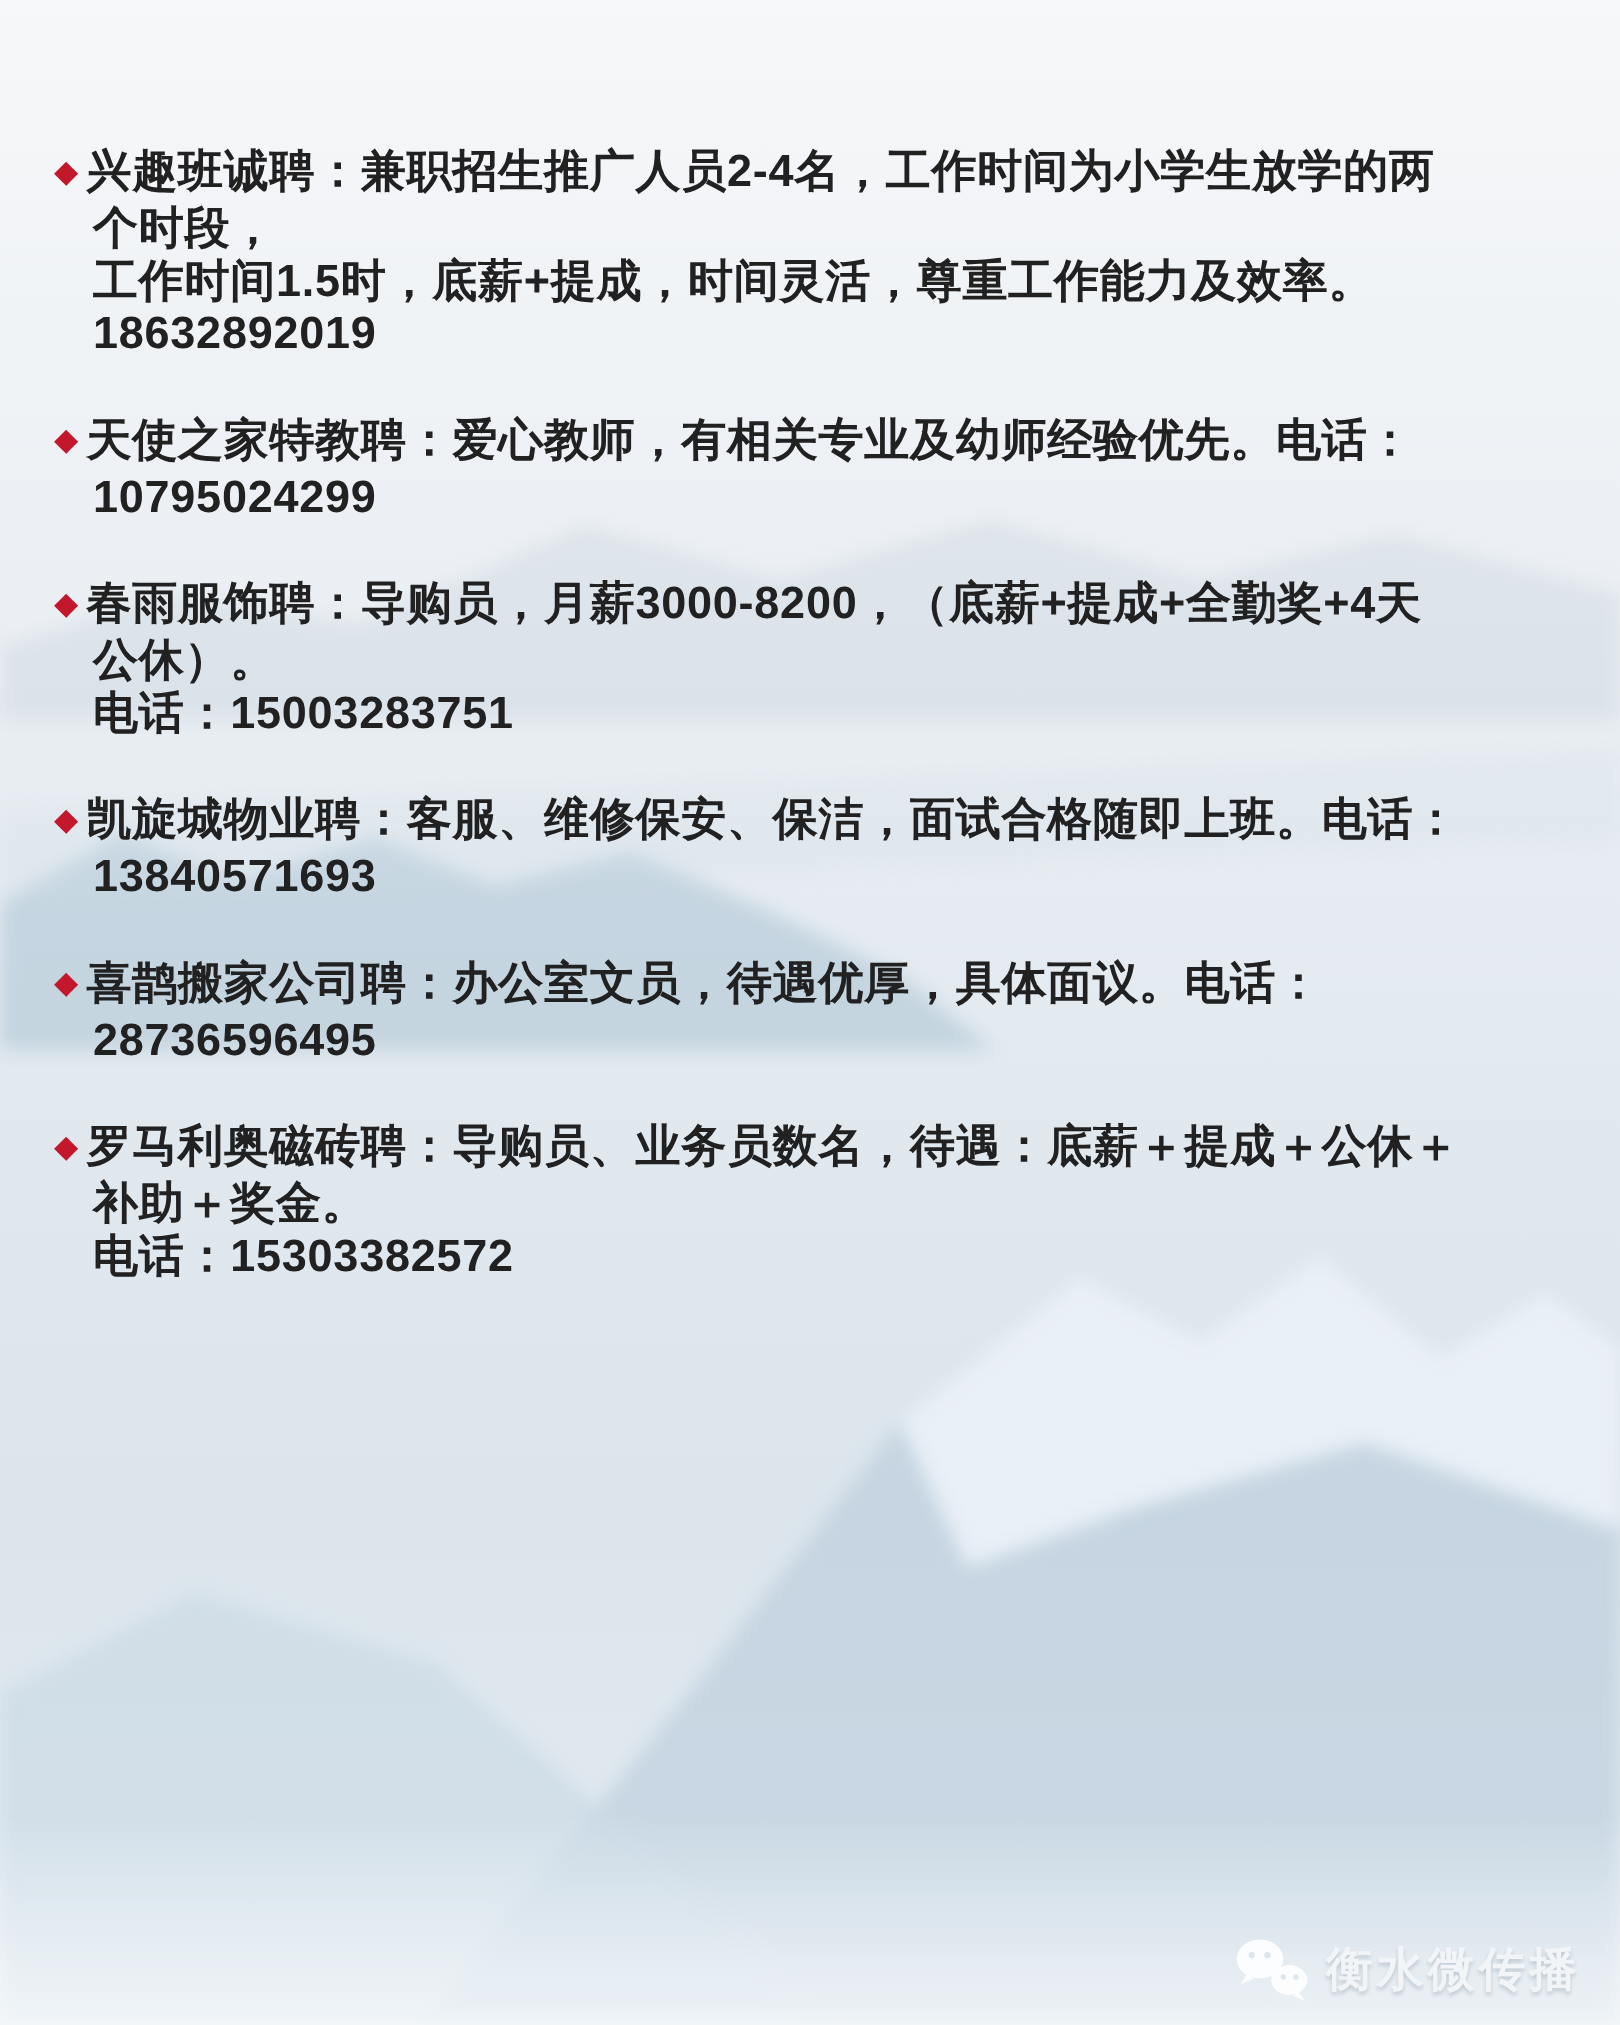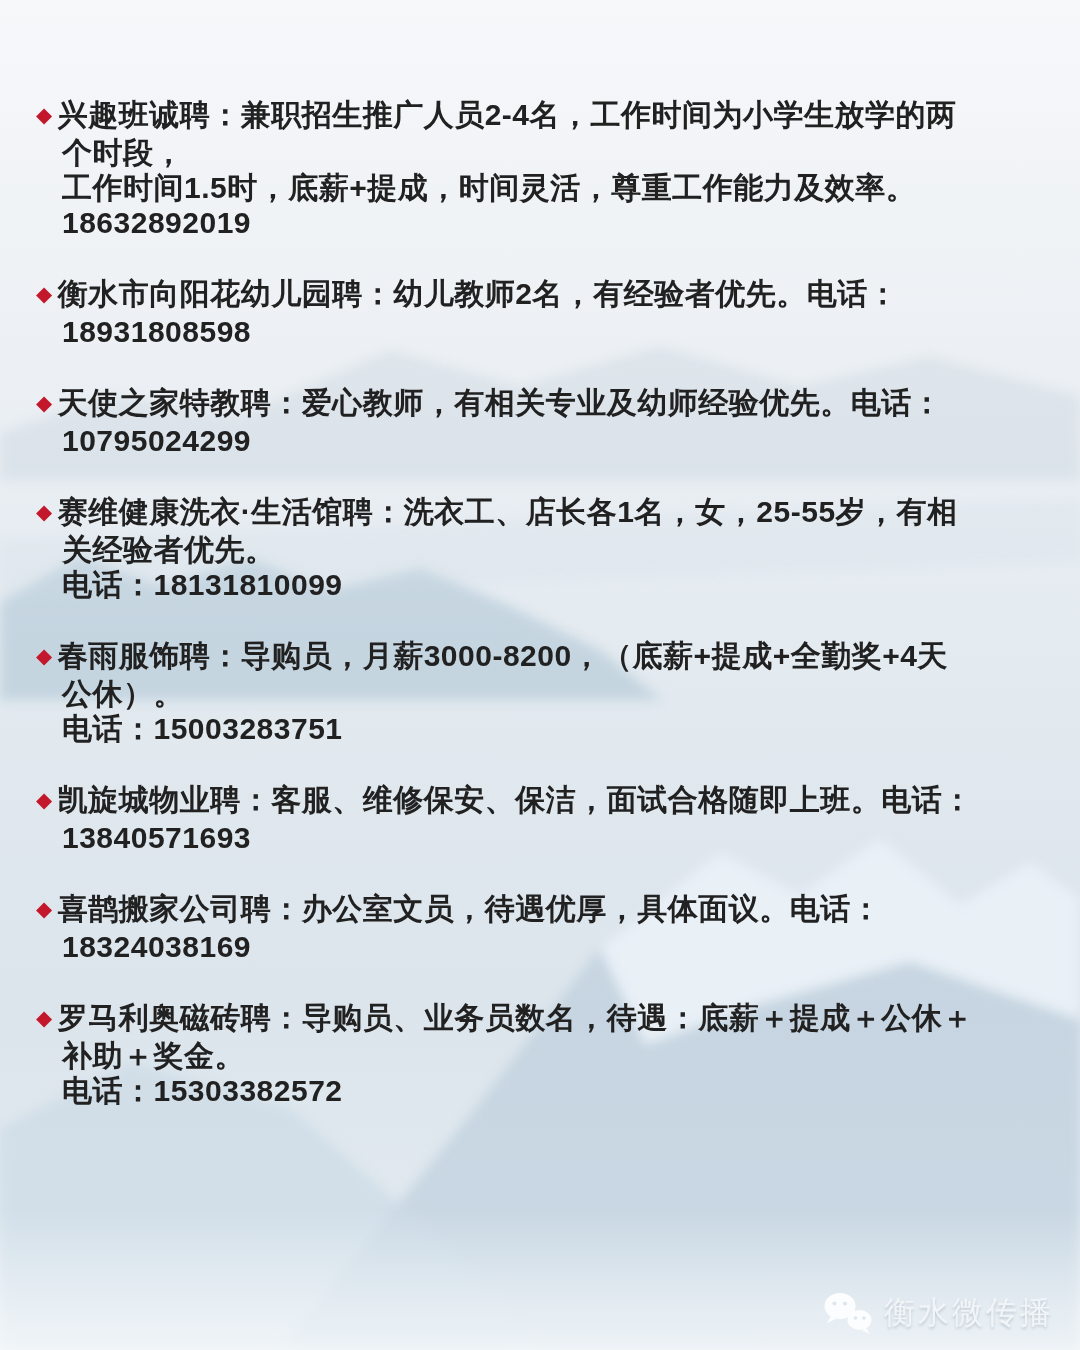--- a/index.html
+++ b/index.html
@@ -56,21 +56,21 @@
     position:absolute;
     right:26px;
     bottom:14px;
     display:flex;
     align-items:center;
     gap:9px;
     opacity:.93;
   }
   .wm-label{
     font-size:31px;
-    font-weight:400;
+    font-weight:700;
     letter-spacing:3px;
     color:#f3f6f9;
     text-shadow:0 2px 3px rgba(130,145,160,.45), 0 0 1px rgba(255,255,255,.7);
   }
   .wm-icon svg{display:block;}
 </style>
 </head>
 <body>
 
 <div class="page">
@@ -82,28 +82,25 @@
     <path d="M600,948 L720,852 L800,894 L880,838 L960,904 L1030,862 L1080,898 L1080,1020 L910,962 L760,1004 L645,1045 Z" fill="#eff5f9" opacity="0.85"></path>
     <path d="M0,1350 L0,1128 L130,1062 L290,1108 L430,1230 L545,1350 Z" fill="#ccdbe6" opacity="0.72"></path>
     <path d="M0,540 L1080,500 L1080,560 L0,600 Z" fill="#cfdae2" opacity="0.22"></path>
   </svg>
 
   <div class="mist"></div>
 
   <div class="content">
     <p class="listing"><span class="bullet">◆</span><span class="jtext">兴趣班诚聘：兼职招生推广人员2-4名，工作时间为小学生放学的两个时段，
 工作时间1.5时，底薪+提成，时间灵活，尊重工作能力及效率。18632892019</span></p>
-    <p class="listing"><span class="bullet">◆</span><span class="jtext">衡水市向阳花幼儿园聘：幼儿教师2名，有经验者优先。电话：18931808598</span></p>
     <p class="listing"><span class="bullet">◆</span><span class="jtext">天使之家特教聘：爱心教师，有相关专业及幼师经验优先。电话：10795024299</span></p>
-    <p class="listing"><span class="bullet">◆</span><span class="jtext">赛维健康洗衣·生活馆聘：洗衣工、店长各1名，女，25-55岁，有相关经验者优先。
-电话：18131810099</span></p>
     <p class="listing"><span class="bullet">◆</span><span class="jtext">春雨服饰聘：导购员，月薪3000-8200，（底薪+提成+全勤奖+4天公休）。
 电话：15003283751</span></p>
     <p class="listing"><span class="bullet">◆</span><span class="jtext">凯旋城物业聘：客服、维修保安、保洁，面试合格随即上班。电话：13840571693</span></p>
-    <p class="listing"><span class="bullet">◆</span><span class="jtext">喜鹊搬家公司聘：办公室文员，待遇优厚，具体面议。电话：18324038169</span></p>
+    <p class="listing"><span class="bullet">◆</span><span class="jtext">喜鹊搬家公司聘：办公室文员，待遇优厚，具体面议。电话：28736596495</span></p>
     <p class="listing"><span class="bullet">◆</span><span class="jtext">罗马利奥磁砖聘：导购员、业务员数名，待遇：底薪＋提成＋公休＋补助＋奖金。
 电话：15303382572</span></p>
 
   </div>
 
   <div class="watermark">
     <span class="wm-icon">
       <svg width="54" height="46" viewBox="0 0 54 46">
         <g fill="#ffffff" opacity="0.95">
           <ellipse cx="19" cy="16" rx="15.5" ry="13"></ellipse>

